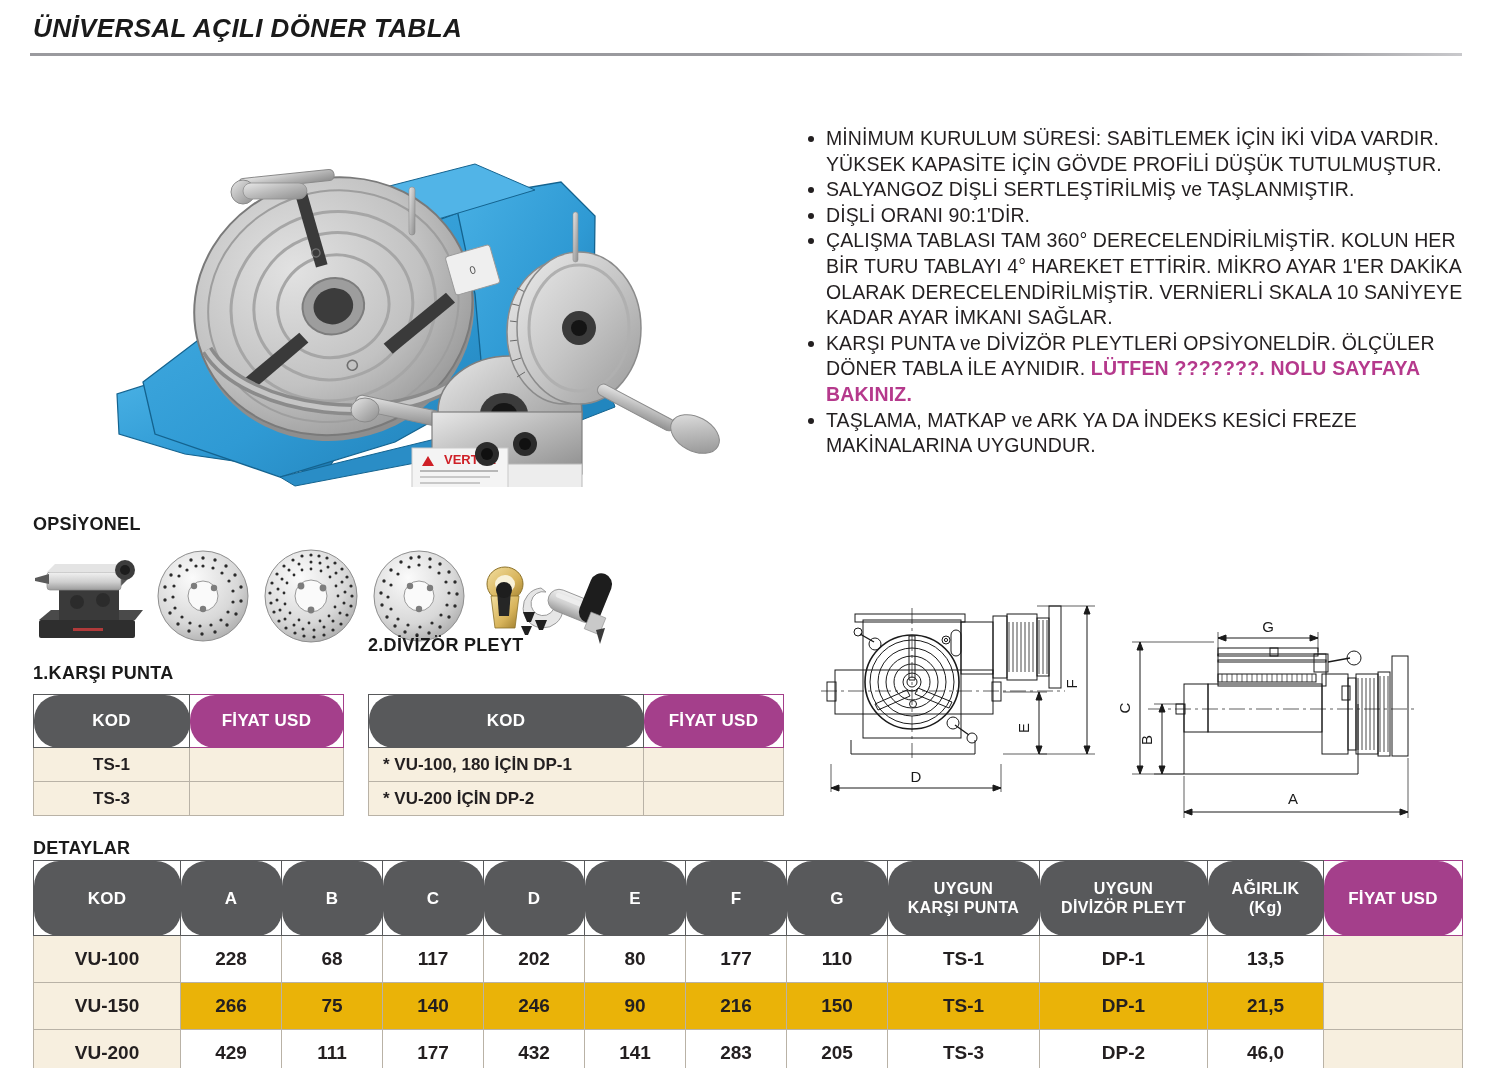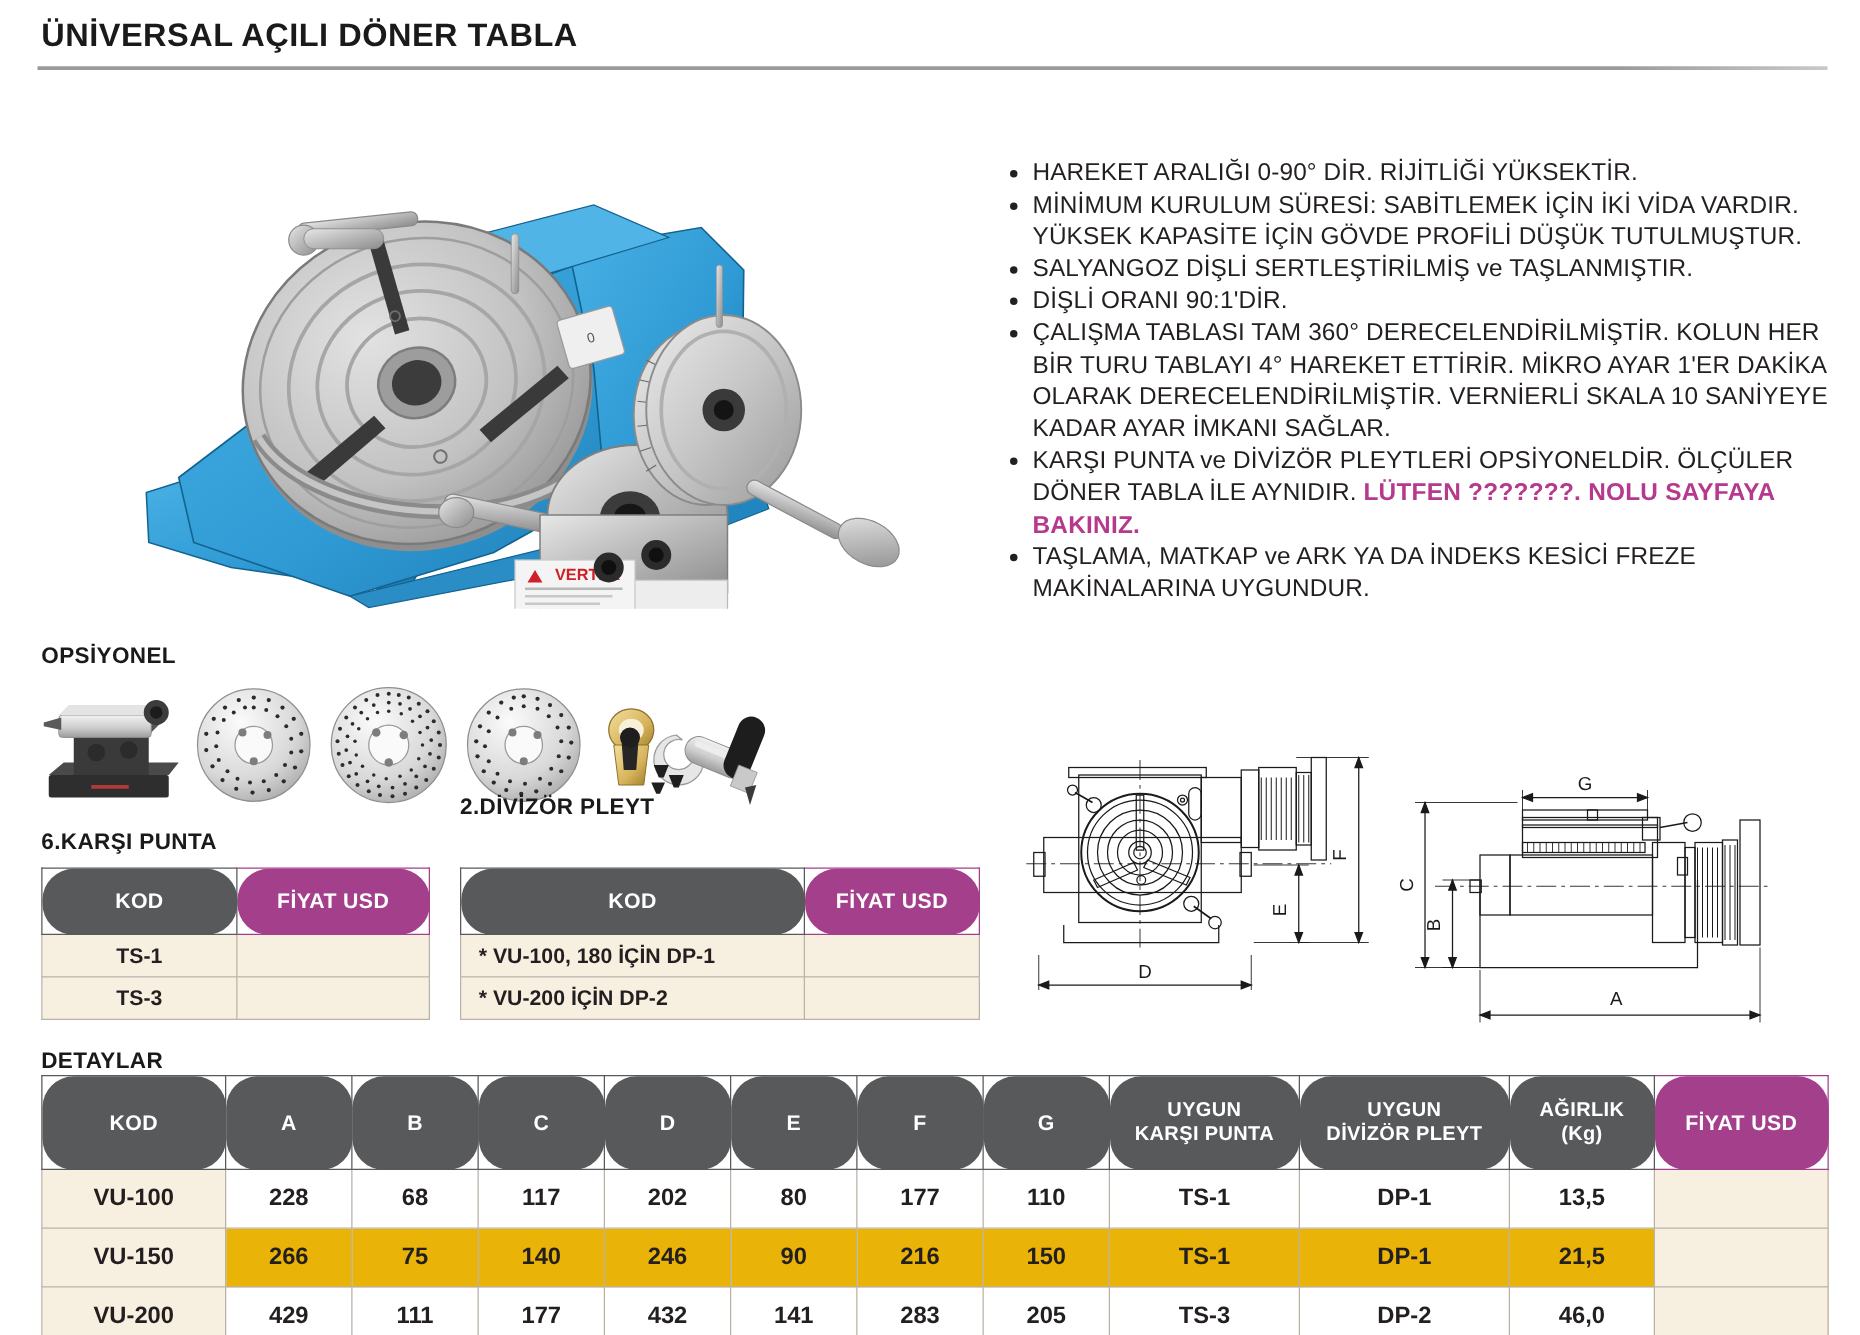--- a/index.html
+++ b/index.html
@@ -19,20 +19,21 @@
   
   .page-title {
     position: absolute;
     left: 33px;
     top: 13px;
     font-size: 26px;
     font-weight: bold;
     letter-spacing: 0.4px;
     color: #1a1a1a;
     white-space: nowrap;
+    font-style: italic;
   }
   .title-rule {
     position: absolute;
     left: 30px;
     top: 53px;
     width: 1432px;
     height: 3px;
     background: linear-gradient(to right, #9a9a9e 0%, #9a9a9e 88%, #c9c9cc 100%);
   }
 
@@ -307,21 +308,20 @@
     </g>
 
     <g>
       <rect x="506" y="300" width="86" height="12" rx="6" transform="rotate(28 506 300)" fill="url(#metalG)" stroke="#8a8a8a"></rect>
       <ellipse cx="600" cy="352" rx="26" ry="17" transform="rotate(28 600 352)" fill="url(#metalG)" stroke="#8a8a8a"></ellipse>
     </g>
   </svg>
 </div>
 
 <div class="features">
-  <div class="feat">HAREKET ARALIĞI 0-90° DİR. RİJİTLİĞİ YÜKSEKTİR.</div>
   <div class="feat">MİNİMUM KURULUM SÜRESİ: SABİTLEMEK İÇİN İKİ VİDA VARDIR. YÜKSEK KAPASİTE İÇİN GÖVDE PROFİLİ DÜŞÜK TUTULMUŞTUR.</div>
   <div class="feat">SALYANGOZ DİŞLİ SERTLEŞTİRİLMİŞ ve TAŞLANMIŞTIR.</div>
   <div class="feat">DİŞLİ ORANI 90:1'DİR.</div>
   <div class="feat">ÇALIŞMA TABLASI TAM 360° DERECELENDİRİLMİŞTİR. KOLUN HER BİR TURU TABLAYI 4° HAREKET ETTİRİR. MİKRO AYAR 1'ER DAKİKA OLARAK DERECELENDİRİLMİŞTİR. VERNİERLİ SKALA 10 SANİYEYE KADAR AYAR İMKANI SAĞLAR.</div>
   <div class="feat"><span>KARŞI PUNTA ve DİVİZÖR PLEYTLERİ OPSİYONELDİR. ÖLÇÜLER DÖNER TABLA İLE AYNIDIR.</span>
     <span class="note-magenta">LÜTFEN ???????. NOLU SAYFAYA BAKINIZ.</span>
   </div>
   <div class="feat">TAŞLAMA, MATKAP ve ARK YA DA İNDEKS KESİCİ FREZE MAKİNALARINA UYGUNDUR.</div>
 </div>
 
@@ -543,21 +543,21 @@
     <g transform="translate(520,20)">
       <rect x="0" y="18" width="52" height="22" rx="11" transform="rotate(22 0 18)" fill="url(#steelG)" stroke="#8d8d8d" stroke-width="0.8"></rect>
       <rect x="4" y="24" width="38" height="5" rx="2.5" transform="rotate(22 4 24)" fill="#ededed"></rect>
       <rect x="42" y="2" width="22" height="52" rx="11" transform="rotate(22 42 2)" fill="#1d1d1d"></rect>
       <rect x="38" y="44" width="16" height="18" transform="rotate(22 38 44)" fill="#c9c9c9" stroke="#909090" stroke-width="0.6"></rect>
       <polygon points="43,62 52,60 47,76" fill="#3a3a3a"></polygon>
     </g>
   </svg>
 </div>
 
-<div class="sec-head" id="karsi-head">6.KARŞI PUNTA</div>
+<div class="sec-head" id="karsi-head">1.KARŞI PUNTA</div>
 <table class="gt" id="karsi-table">
   <colgroup>
       <col class="c1">
       <col class="c2">
     </colgroup>
   <thead>
     <tr>
       <th>KOD</th>
       <th class="price">FİYAT USD</th>
     </tr>

